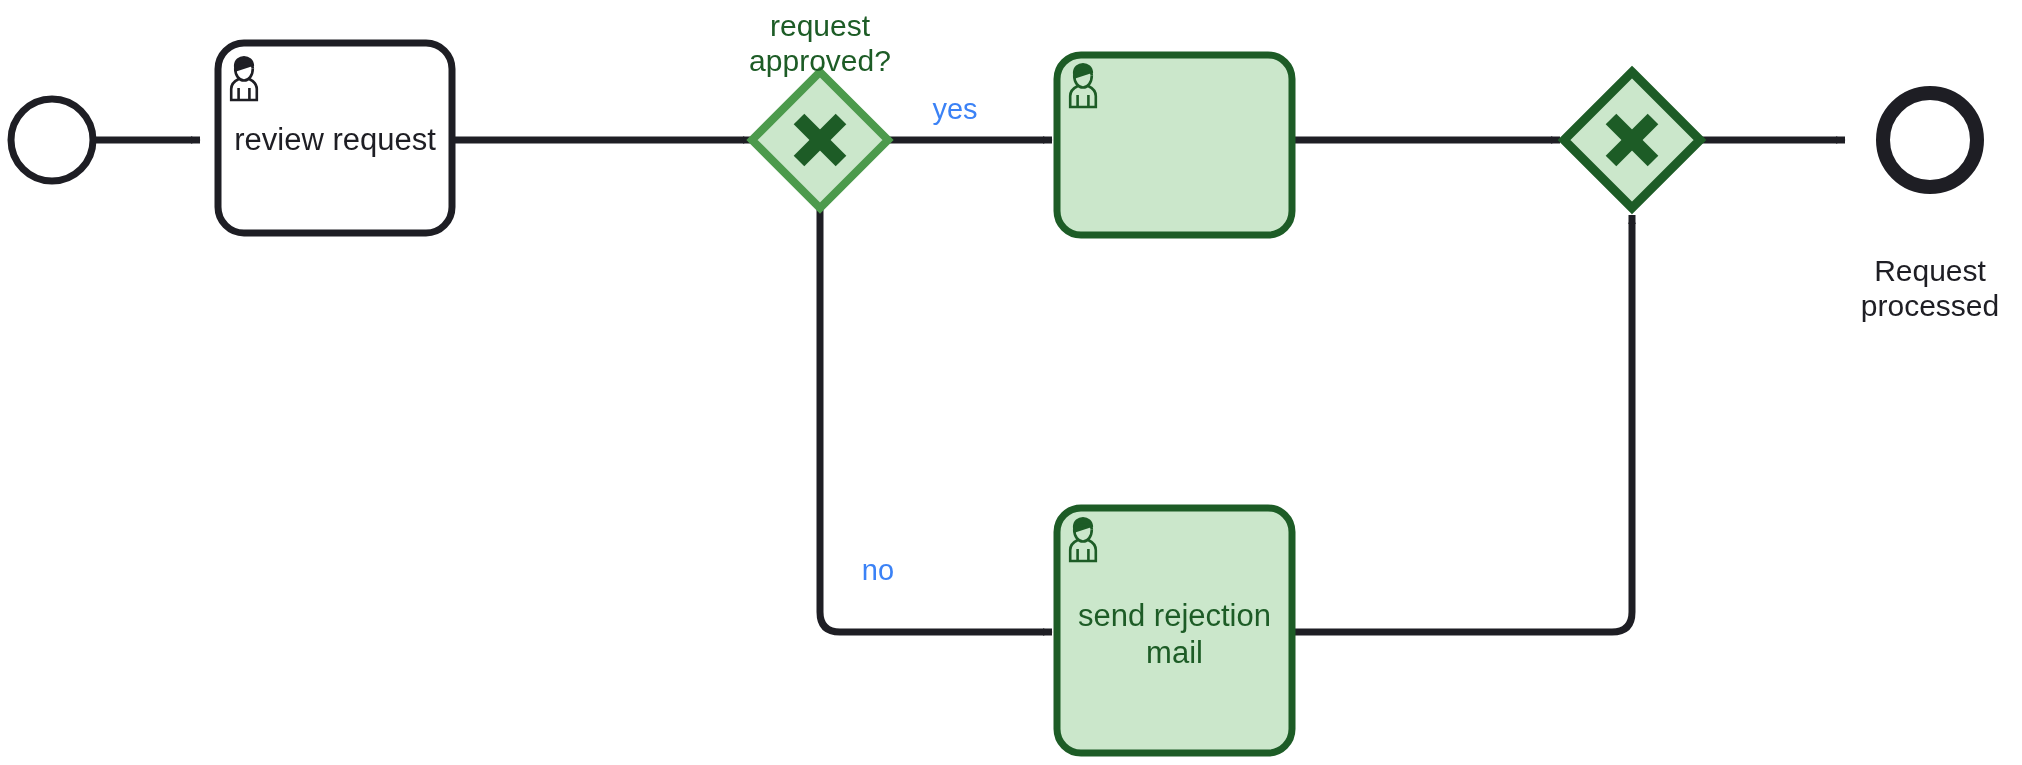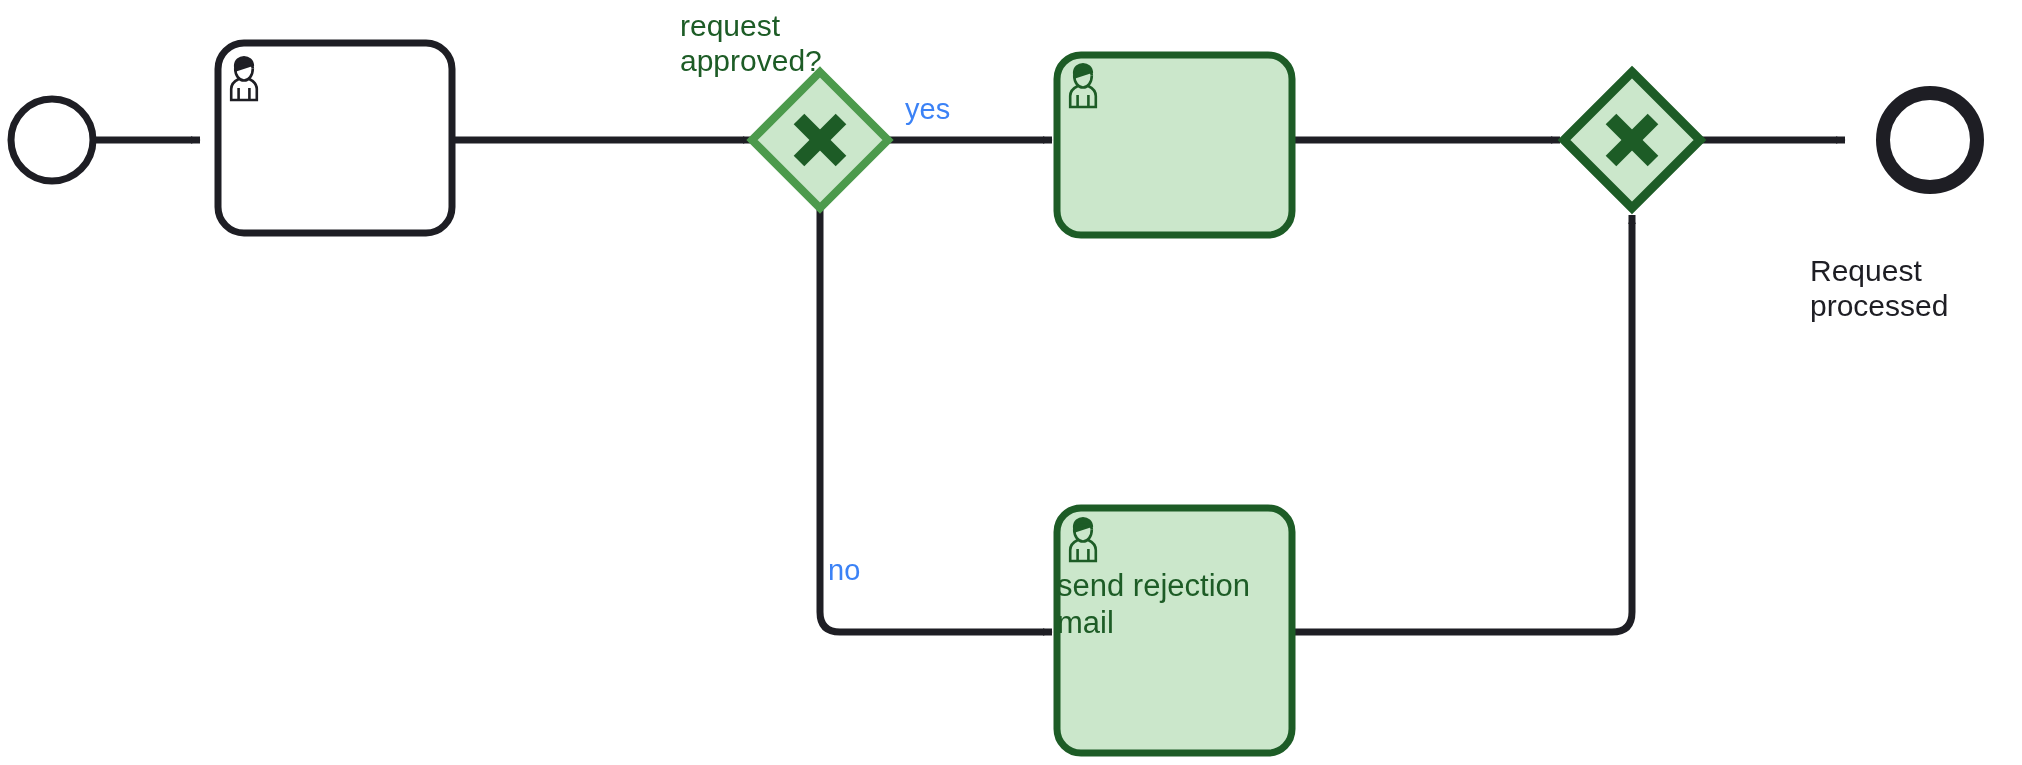--- a/index.html
+++ b/index.html
@@ -19,20 +19,21 @@
   }
   #canvas svg {
     position: absolute;
     top: 0;
     left: 0;
     width: 2022px;
     height: 765px;
   }
   .lbl {
     position: absolute;
+    text-align: center;
     line-height: 1.18;
     white-space: pre-line;
     pointer-events: none;
   }
   .task-label {
     font-size: 31px;
   }
   .task-label.dark {
     color: #1e1e24;
   }
@@ -127,28 +128,29 @@
       <polygon points="1632,72 1700,140 1632,208 1564,140" fill="#cbe7cb" stroke="#1d5c26" stroke-width="9" stroke-linejoin="miter"></polygon>
       <g stroke="#1d5c26" stroke-width="15" stroke-linecap="butt">
         <line x1="1611" y1="119" x2="1653" y2="161"></line>
         <line x1="1653" y1="119" x2="1611" y2="161"></line>
       </g>
     </g>
 
     <circle cx="1930" cy="140" r="47" fill="#ffffff" stroke="#1e1e24" stroke-width="14"></circle>
   </svg>
 
+  <div class="lbl task-label dark" style="left:218px; top:122px; width:234px;">review request</div>
 
   <div class="lbl gw-label" style="left:680px; top:8px; width:280px;">request
 approved?</div>
 
   <div class="lbl flow-label" style="left:905px; top:92px; width:100px;">yes</div>
 
   <div class="lbl flow-label" style="left:828px; top:545px; width:100px;margin-top:8px;">no</div>
 
 
-  <div class="lbl task-label green" style="left:1057px; top:568px; width:235px;">send rejection
+  <div class="lbl task-label green" style="left:1057px; top:598px; width:235px;">send rejection
 mail</div>
 
   <div class="lbl event-label" style="left:1810px; top:253px; width:240px;">Request
 processed</div>
 
 </div>
 
 </body></html>

